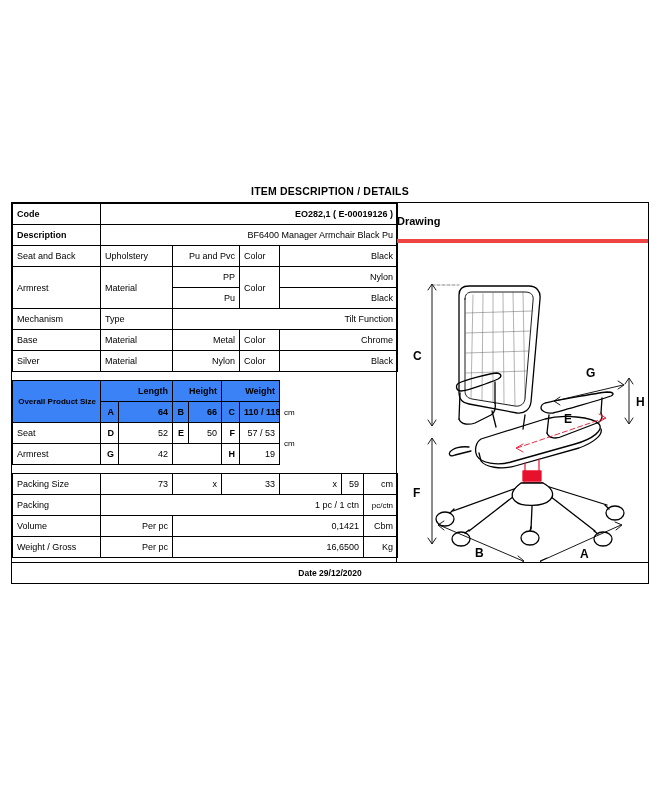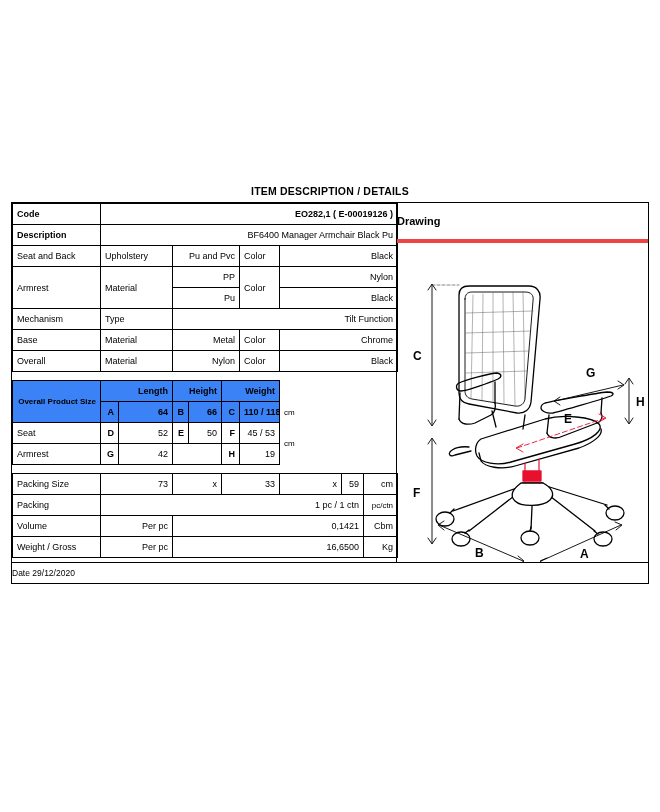--- a/index.html
+++ b/index.html
@@ -92,23 +92,23 @@
   #dateRow {
     position: absolute;
     left: 12px;
     top: 562px;
     width: 636px;
     height: 21px;
     border-top: 1px solid #000;
     box-sizing: border-box;
     display: flex;
     align-items: center;
-    justify-content: flex-start;
+    justify-content: center;
     font-size: 8.5px;
-    font-weight: normal;
+    font-weight: bold;
     background: #fff;
   }
   #dividerVert {
     position: absolute;
     left: 396px;
     top: 203px;
     width: 1px;
     height: 359px;
     background: #000;
   }
@@ -178,21 +178,21 @@
 
       <tr>
         <td class="l">Base</td>
         <td class="l" colspan="2">Material</td>
         <td class="c" colspan="3">Metal</td>
         <td class="l">Color</td>
         <td class="c" colspan="3">Chrome</td>
       </tr>
 
       <tr>
-        <td class="l">Overall</td>
+        <td class="l">Silver</td>
         <td class="l" colspan="2">Material</td>
         <td class="c" colspan="3">Nylon</td>
         <td class="l">Color</td>
         <td class="c" colspan="3">Black</td>
       </tr>
 
       <tr>
         <td class="noborder" colspan="10" style="height:8px"></td>
       </tr>
 
@@ -215,21 +215,21 @@
         <td class="noborder" colspan="2"></td>
       </tr>
 
       <tr>
         <td class="l">Seat</td>
         <td class="b c">D</td>
         <td class="c">52</td>
         <td class="b c">E</td>
         <td class="c">50</td>
         <td class="b c">F</td>
-        <td class="c">45 / 53</td>
+        <td class="c">57 / 53</td>
         <td class="l noborder nb-b" rowspan="2" style="font-size:8px;vertical-align:middle">cm</td>
         <td class="noborder" colspan="2"></td>
       </tr>
 
       <tr>
         <td class="l">Armrest</td>
         <td class="b c">G</td>
         <td class="c">42</td>
         <td class="c" colspan="2"></td>
         <td class="b c">H</td>

